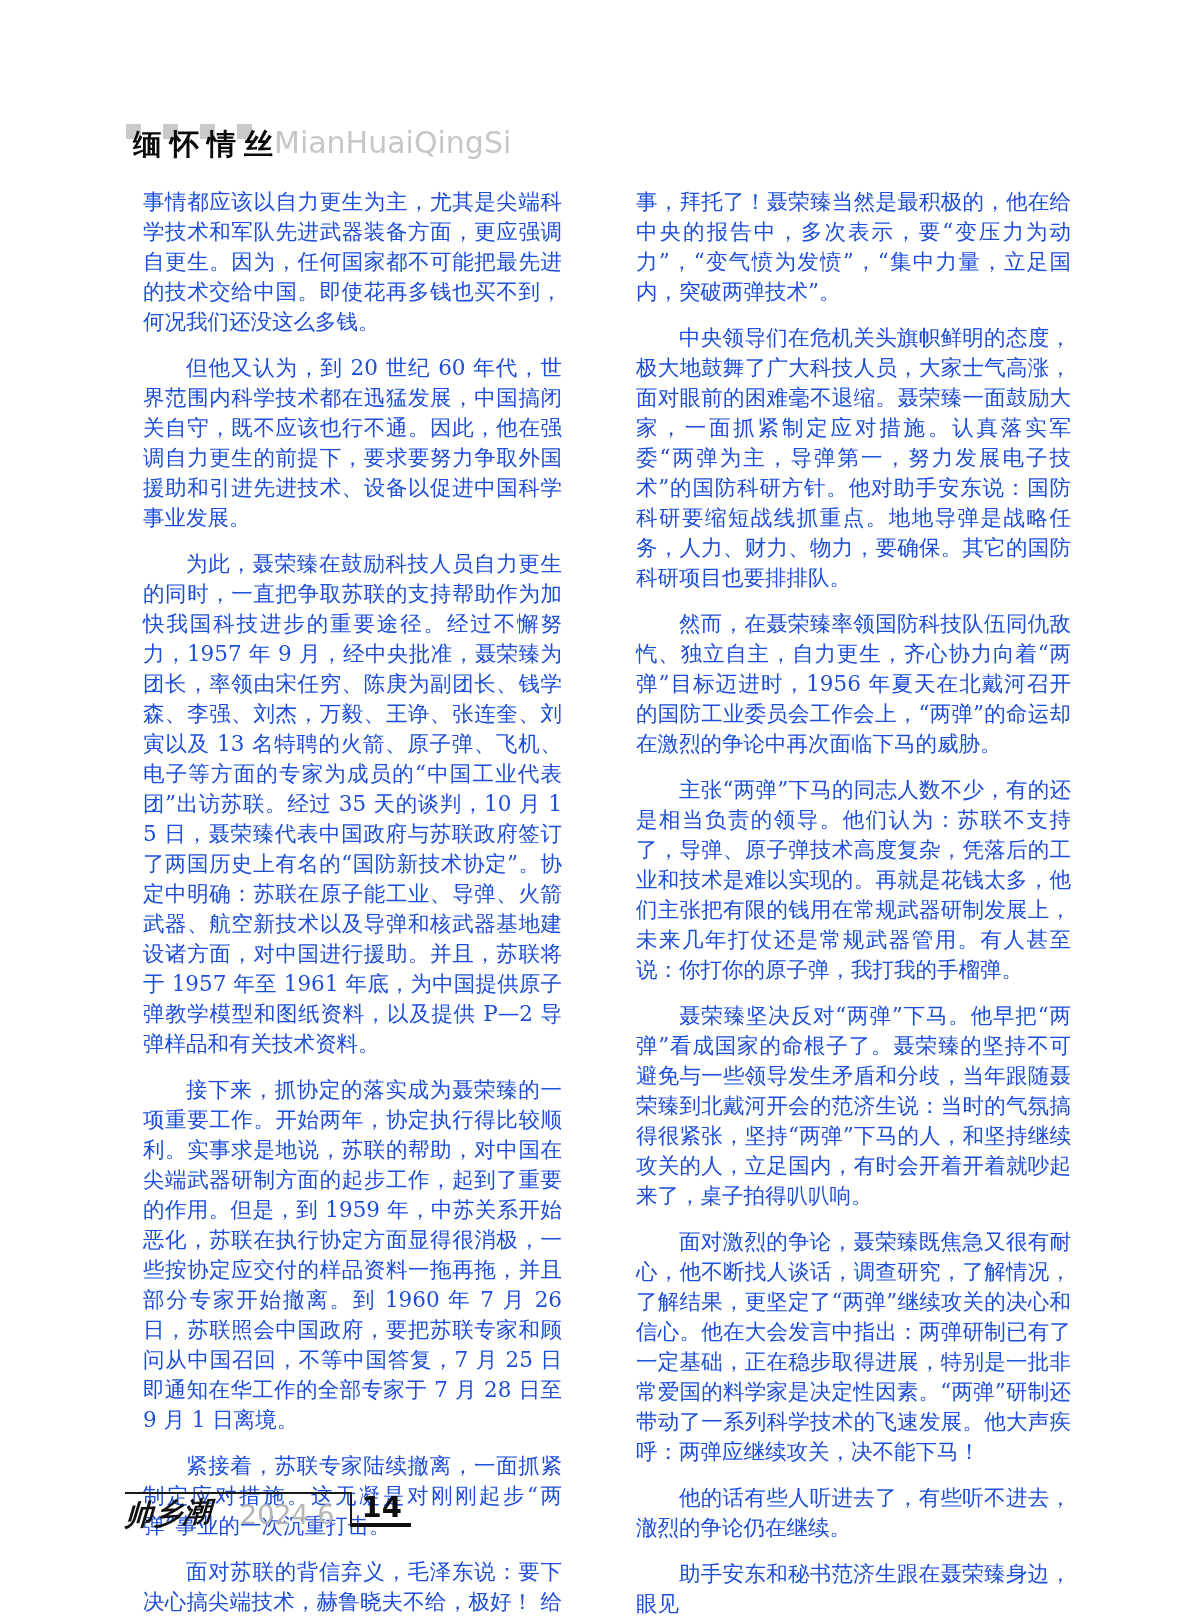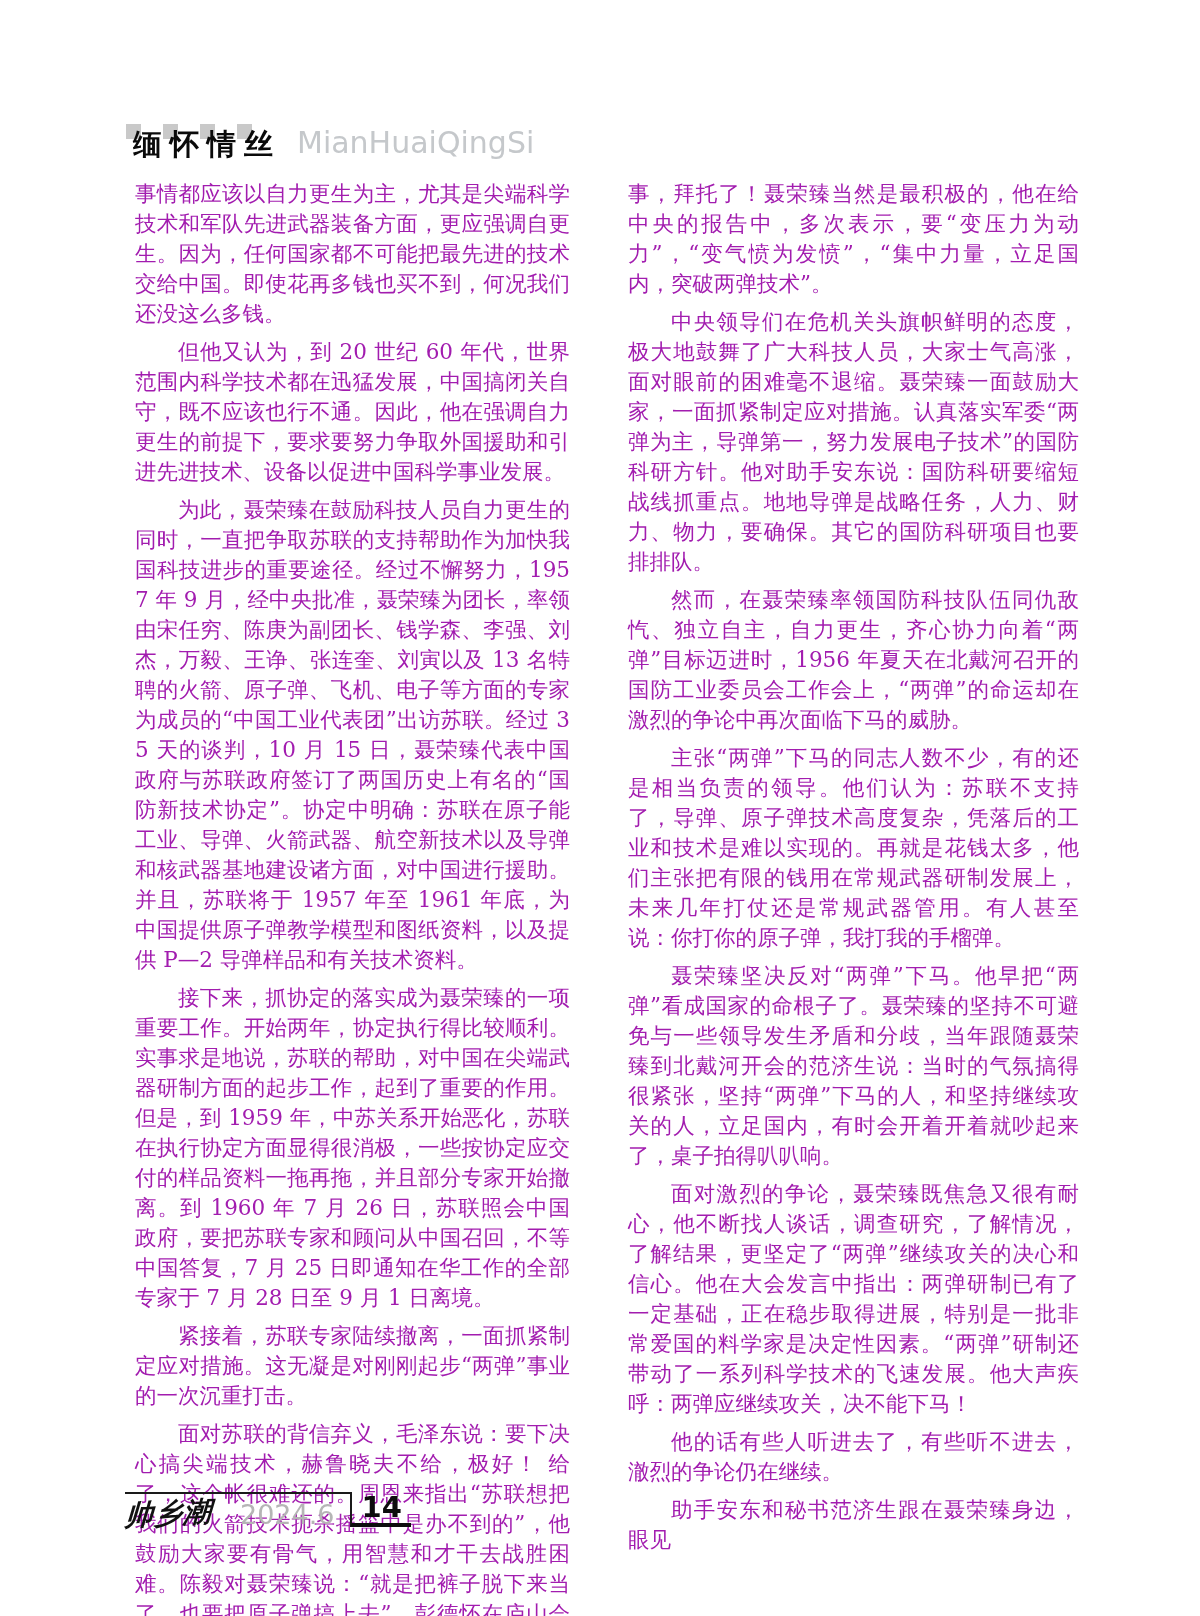--- a/index.html
+++ b/index.html
@@ -29,34 +29,34 @@
     content:"";
     position:absolute;left:0;top:2px;
     width:15px;height:15px;
     background:#c9c9c9;
     z-index:0;
   }
   .title-char span{position:relative;z-index:1;}
   .subtitle{
     font-size:30px;color:#c5c8cb;
     font-family:"DejaVu Sans","Liberation Sans",sans-serif;
-    line-height:1;margin-left:23px;padding-bottom:1px;
+    line-height:1;margin-left:0;padding-bottom:1px;
   }
   
   .columns{
     position:absolute;left:127px;top:171px;
     display:flex;gap:42px;
   }
   .col{width:451px;}
   .col.right{width:467px;}
   .para{
-    margin:8px;
+    margin:16px;
     font-size:21.5px;
     line-height:30px;
-    color:#a21caf;
+    color:#1d4ed8;
     text-align:justify;
     word-break:break-all;
   }
   .para.indent{text-indent:2em;}
   
   .footer{
     position:absolute;left:125px;top:1492px;
     display:flex;align-items:flex-start;
   }
   .footer-left{

